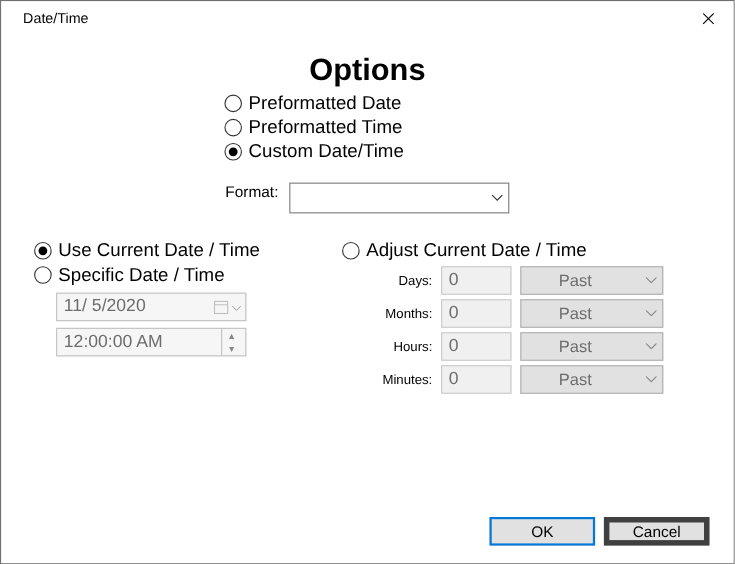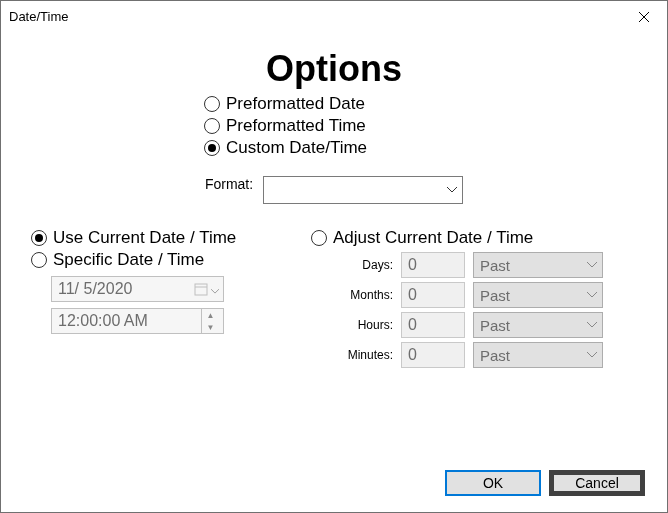--- a/index.html
+++ b/index.html
@@ -17,41 +17,41 @@
     width: 668px;
     height: 513px;
     border: 1px solid #707070;
     background: #fff;
     position: relative;
   }
   .titlebar {
     height: 31px;
     display: flex;
     align-items: center;
-    padding: 0 0 0 8px;
+    padding: 0 0 0 20px;
     font-size: 13px;
     gap: 26px;
   }
   .titlebar .title { flex: 1; }
   .titlebar .closebtn {
     width: 46px;
     height: 31px;
     display:flex;
     align-items:center;
     justify-content:center;
     cursor:pointer;
   }
   .closebtn svg { width:10px; height:10px; }
   .closebtn line { stroke:#000; stroke-width:1; }
   .content {
     padding: 16px 30px 10px 30px;
   }
   .options-head {
     text-align:center;
-    font-size: 36px;
+    font-size: 28px;
     font-weight:600;
     margin-bottom: 4px;
   }
   .radio-group-top {
     width: 260px;
     margin: 0 auto 18px auto;
     font-size: 17px;
   }
   .radio-row {
     display:flex;
@@ -98,20 +98,21 @@
     width:20px;
     display:flex;
     align-items:center;
     justify-content:center;
   }
   .combo.disabled {
     background:#e1e1e1;
     color:#6d6d6d;
     border-color:#adadad;
     cursor:default;
+    padding-left:28px;
   }
   .columns {
     display:flex;
     gap: 20px;
   }
   .col-left { flex: 0 0 260px; }
   .col-right { flex:1; }
   .row-right {
     display:flex;
     align-items:center;

